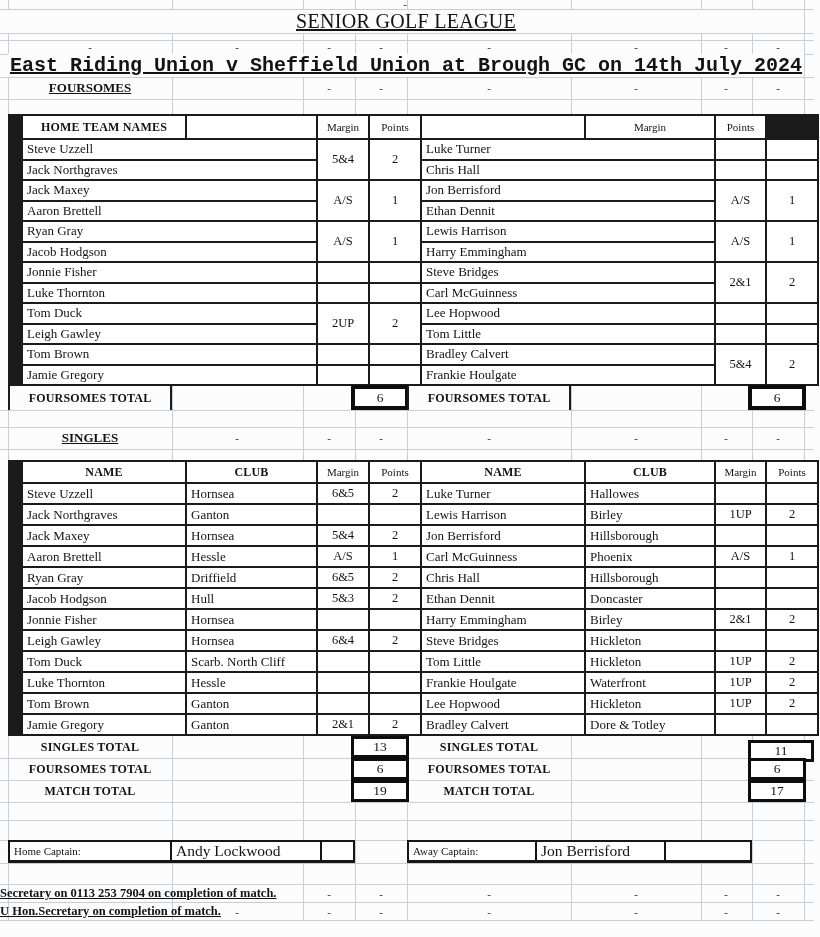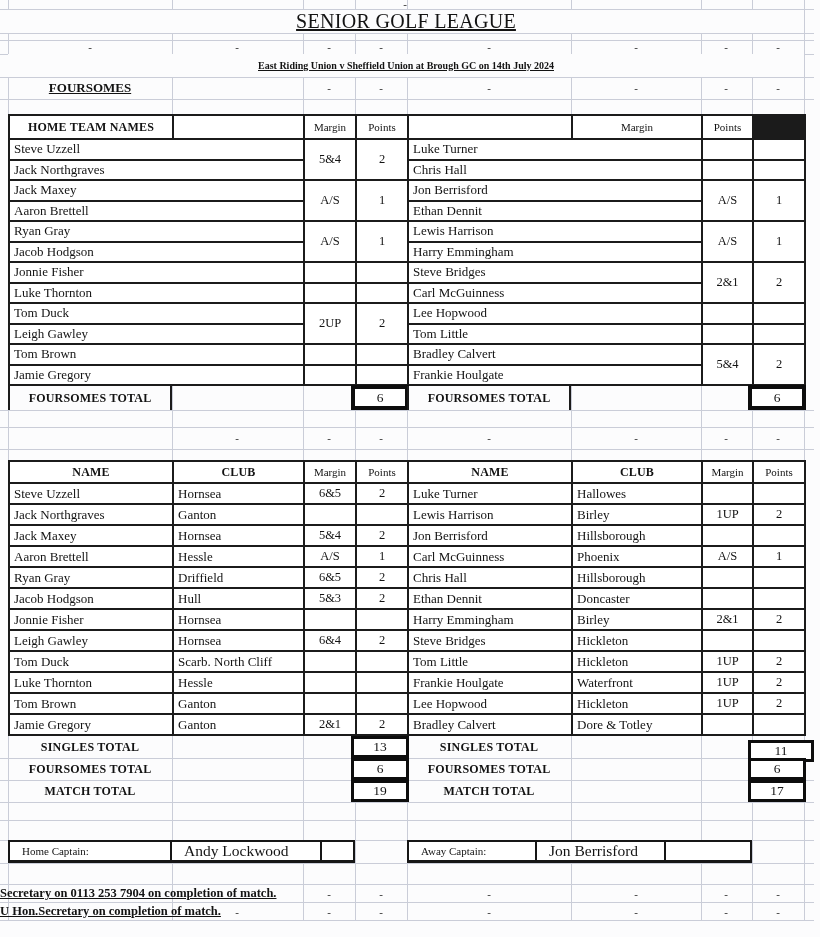--- a/index.html
+++ b/index.html
@@ -2,38 +2,38 @@
 <html><head>
 <meta charset="utf-8">
 <style>
   html,body{margin:0;padding:0;}
   #page{position:relative;width:820px;height:937px;background:#fcfcfd;
         font-family:"Liberation Serif","DejaVu Serif",serif;color:#131313;overflow:hidden;}
   .vline{position:absolute;top:0;height:920px;width:1px;background:#cacdd8;}
   .hline{position:absolute;left:0;width:814px;height:1px;background:#cacdd8;}
   .merged{position:absolute;left:8px;width:796px;background:#fcfcfd;display:flex;align-items:center;justify-content:center;}
   .title{font-weight:normal;font-size:20px;text-decoration:underline;letter-spacing:.3px;}
-  .subtitle{font-weight:bold;font-size:10px;text-decoration:underline;}
+  .subtitle{font-weight:bold;font-size:20px;text-decoration:underline;font-family:Liberation Mono, monospace;}
   .seclabel{position:absolute;left:8px;width:164px;display:flex;align-items:center;justify-content:center;
             font-weight:bold;font-size:13px;text-decoration:underline;}
   .dash{position:absolute;width:20px;text-align:center;font-size:11px;color:#1e1e1e;display:flex;align-items:center;justify-content:center;}
-  .gtable{position:absolute;display:grid;background:#1b1b1b;border:2px solid #1b1b1b;gap:2px;}
+  .gtable{position:absolute;display:grid;background:#1b1b1b;border:2px solid #1b1b1b;gap:2px;padding-left:13px;}
   .c{background:#fff;display:flex;align-items:center;padding-left:4px;font-size:13px;white-space:nowrap;overflow:hidden;}
   .ctr{justify-content:center;padding-left:0;font-size:12.5px;}
   .bh{justify-content:center;padding-left:0;font-weight:bold;font-size:12px;letter-spacing:.2px;}
   .sh{justify-content:center;padding-left:0;font-size:11px;}
   .cs2{grid-column:span 2;}
   .rs2{grid-row:span 2;}
   .totlabel{position:absolute;display:flex;align-items:center;justify-content:center;
             font-weight:bold;font-size:12px;letter-spacing:.2px;box-sizing:border-box;}
   .totlabel.vb{border-left:2px solid #1b1b1b;border-right:2px solid #1b1b1b;}
   .totbox{position:absolute;box-sizing:border-box;border:3px solid #0d0d0d;background:#fff;
           display:flex;align-items:center;justify-content:center;font-size:13.5px;}
   .capbox{position:absolute;box-sizing:border-box;border:2px solid #161616;border-bottom-width:3px;background:#fff;display:flex;}
-  .capcell{box-sizing:border-box;display:flex;align-items:center;padding-left:12px;white-space:nowrap;overflow:hidden;}
+  .capcell{box-sizing:border-box;display:flex;align-items:center;padding-left:4px;white-space:nowrap;overflow:hidden;}
   .caplabel{font-size:11px;}
   .capname{font-size:15.5px;}
   .capdiv{border-right:2px solid #161616;}
   .footer-line{position:absolute;left:0;font-weight:bold;font-size:12.5px;text-decoration:underline;
                white-space:nowrap;display:flex;align-items:center;}
 </style>
 </head>
 <body>
 
 <div id="page">
@@ -170,20 +170,21 @@
     <div class="c ctr"></div>
     <div class="c ctr"></div>
     <div class="c cs2">Frankie Houlgate</div>
   </div>
 
   <div class="totlabel vb" style="left:8px;top:386px;width:164px;height:24px">FOURSOMES TOTAL</div>
   <div class="totbox" style="left:351px;top:385px;width:58px;height:25px;border-width:4px">6</div>
   <div class="totlabel vb" style="left:407px;top:386px;width:164px;height:24px">FOURSOMES TOTAL</div>
   <div class="totbox" style="left:748px;top:385px;width:58px;height:25px;border-width:4px">6</div>
 
+  <div class="seclabel" style="top:427px;height:22px">SINGLES</div>
   <div>
     <div class="dash" style="left:227px;top:427px;height:22px">-</div>
     <div class="dash" style="left:319px;top:427px;height:22px">-</div>
     <div class="dash" style="left:371px;top:427px;height:22px">-</div>
     <div class="dash" style="left:479px;top:427px;height:22px">-</div>
     <div class="dash" style="left:626px;top:427px;height:22px">-</div>
     <div class="dash" style="left:716px;top:427px;height:22px">-</div>
     <div class="dash" style="left:768px;top:427px;height:22px">-</div>
   </div>
 

